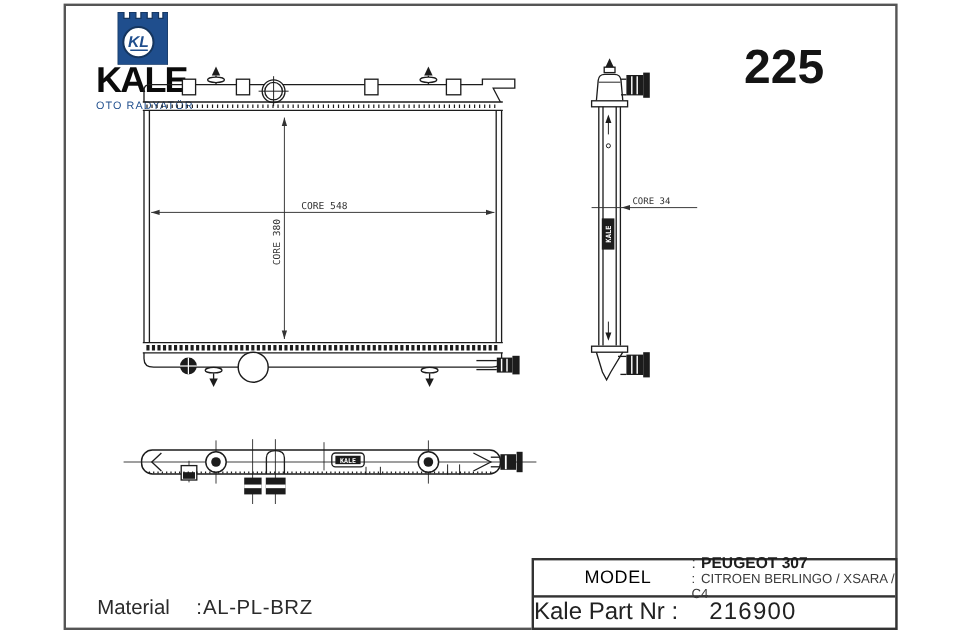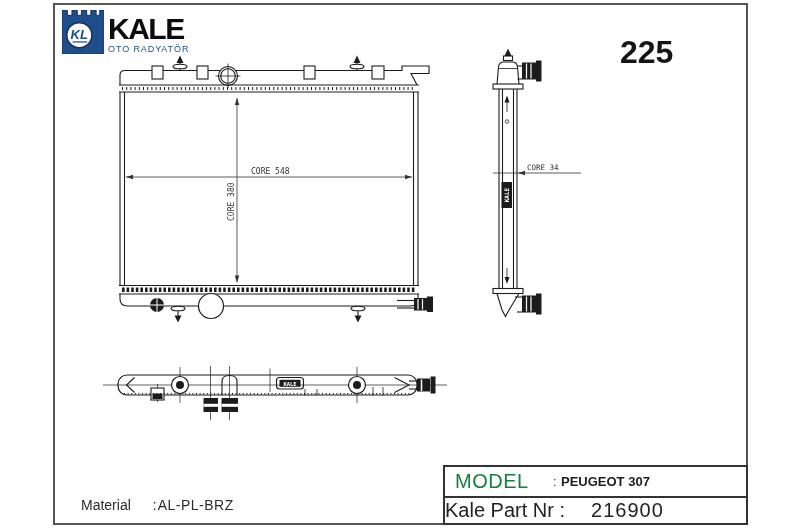--- a/index.html
+++ b/index.html
@@ -5,50 +5,50 @@
   * { margin:0; padding:0; box-sizing:border-box; }
   html,body { width:800px; height:530px; background:#ffffff; overflow:hidden;
               font-family:"Liberation Sans", sans-serif; }
   .canvas { position:relative; width:800px; height:530px; background:#fff; }
 
   
   .sheet { position:absolute; left:53px; top:3px; width:695px; height:522px;
            border:2px solid #555; }
 
   
-  .logo { position:absolute; left:62px; top:10px; display:flex; align-items:flex-end; }
+  .logo { position:absolute; left:76px; top:10px; display:flex; align-items:center;flex-direction:column; }
   .logo-mark { width:42px; height:44px; display:block; }
   .logo-text { margin-left:4px; }
   .logo-name { font-size:30px; font-weight:700; letter-spacing:-1.5px; color:#0b0b0b;
                line-height:0.92; }
   .logo-sub  { font-size:9px; font-weight:400; letter-spacing:0.9px; color:#1f4e8d;
                margin-top:1px; white-space:nowrap; }
 
   
-  .page-number { position:absolute; left:620px; top:34px; font-size:32px;
+  .page-number { position:absolute; left:620px; top:34px; font-size:40px;
                  font-weight:700; color:#141414; letter-spacing:0; }
 
   
   .drawing { position:absolute; left:0; top:0; width:800px; height:530px; }
   .dimtext { font-family:"DejaVu Sans Mono", monospace; font-size:8px; fill:#333; }
   .dimtext-small { font-family:"DejaVu Sans Mono", monospace; font-size:7.5px; fill:#333; }
   .tagtext { font-family:"DejaVu Sans Mono", monospace; font-weight:bold; fill:#fff; }
 
   
   .material { position:absolute; left:81px; top:497px; display:flex; align-items:baseline;
-              font-size:14px; color:#2b2b2b; }
+              font-size:17px; color:#2b2b2b; }
   .material .m-sep { margin-left:22px; }
   .material .m-val { margin-left:1px; letter-spacing:0.5px; }
 
   
   .title-block { position:absolute; left:443px; top:465px; width:305px; height:60px;
                  border:2px solid #333; background:#fff; }
   .tb-model { height:31px; border-bottom:2px solid #333; display:flex; align-items:center; }
-  .tb-label { font-size:20px; color:#15803d; padding-left:10px; width:108px;
-              letter-spacing:0.5px; }
+  .tb-label { font-size:15px; color:#000000; padding-left:10px; width:108px;
+              letter-spacing:0.5px;margin-left:32px; }
   .tb-values { line-height:1.12; padding-top:1px; }
   .tb-line1 { font-size:13px; font-weight:700; color:#1d1d1d; }
   .tb-line2 { font-size:11px; color:#3a3a3a; }
   .tb-values .sep { display:inline-block; width:8px; color:#3a3a3a; font-weight:400; }
   .tb-part { height:25px; display:flex; align-items:center; 
              font-size:20px; color:#222; }
   .tb-part-value { margin-left:26px; letter-spacing:1px; }
 </style>
 </head>
 <body>
@@ -277,20 +277,23 @@
     <span class="m-val">AL-PL-BRZ</span>
   </div>
 
   <div class="title-block">
     <div class="tb-model">
       <div class="tb-label">MODEL</div>
       <div class="tb-values">
         <div class="tb-line1">
           <span class="sep">:</span><span>PEUGEOT 307</span>
         </div>
+        <div class="tb-line2">
+          <span class="sep">:</span><span>CITROEN BERLINGO / XSARA / C4</span>
+        </div>
       </div>
     </div>
     <div class="tb-part">
       <span>Kale Part Nr :</span>
       <span class="tb-part-value">216900</span>
     </div>
   </div>
 
 </div>
 

